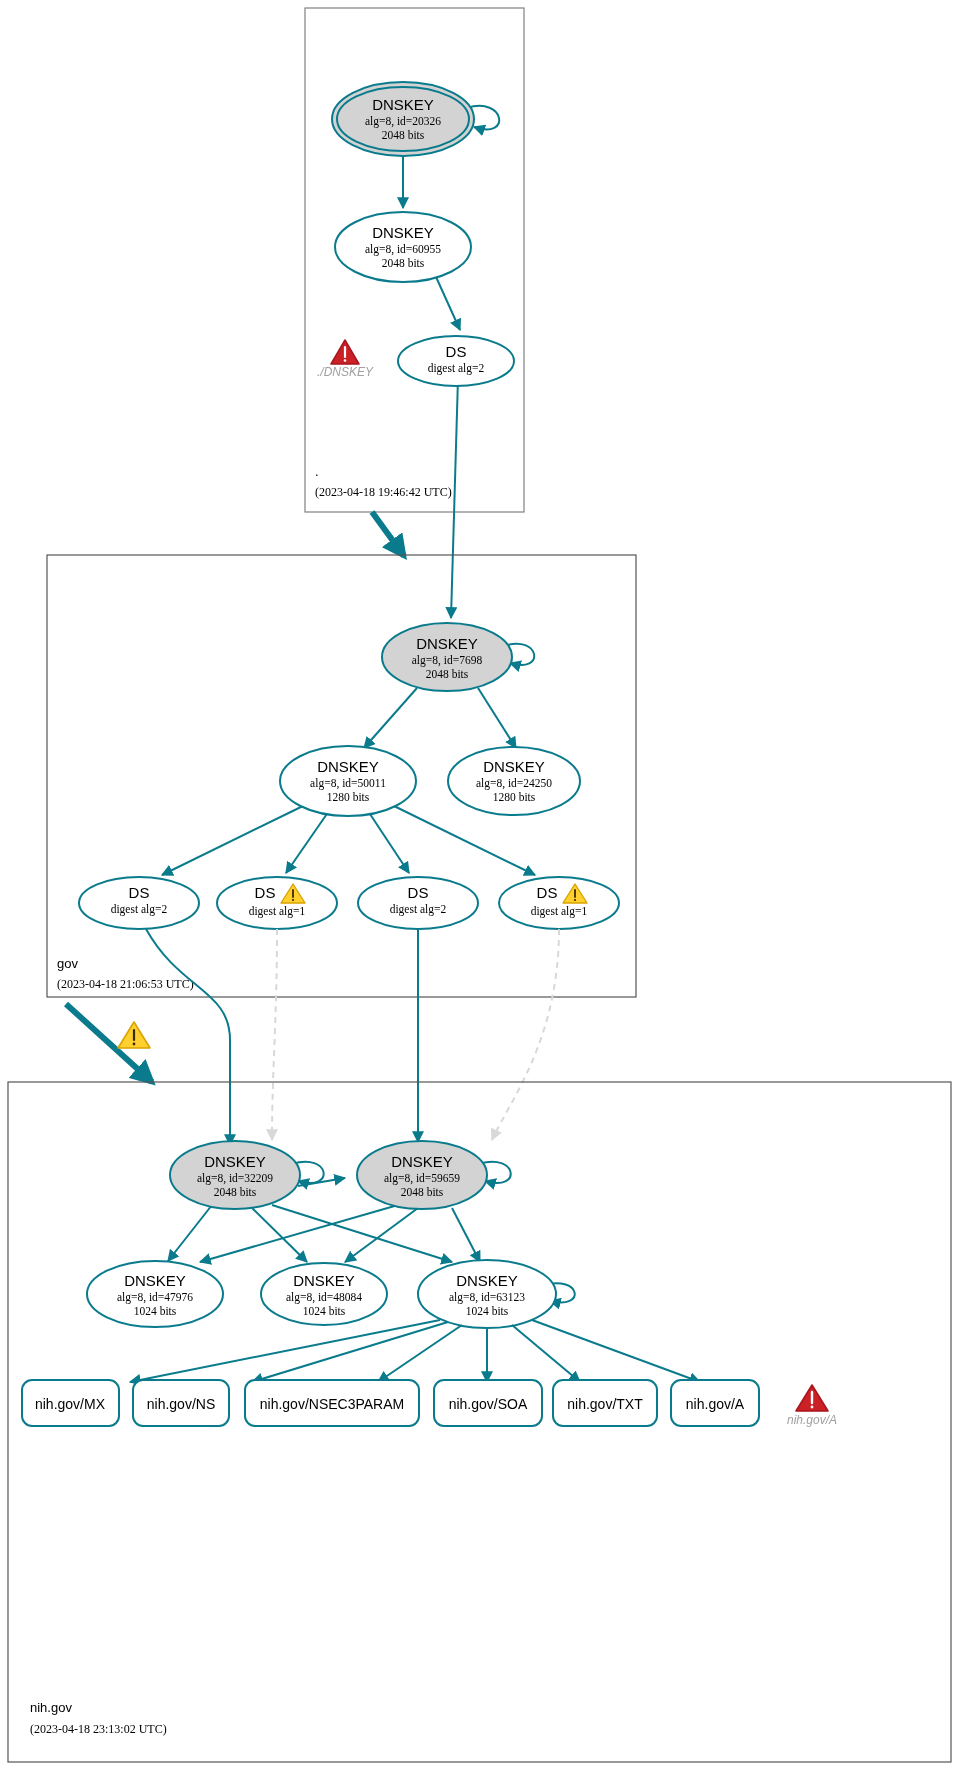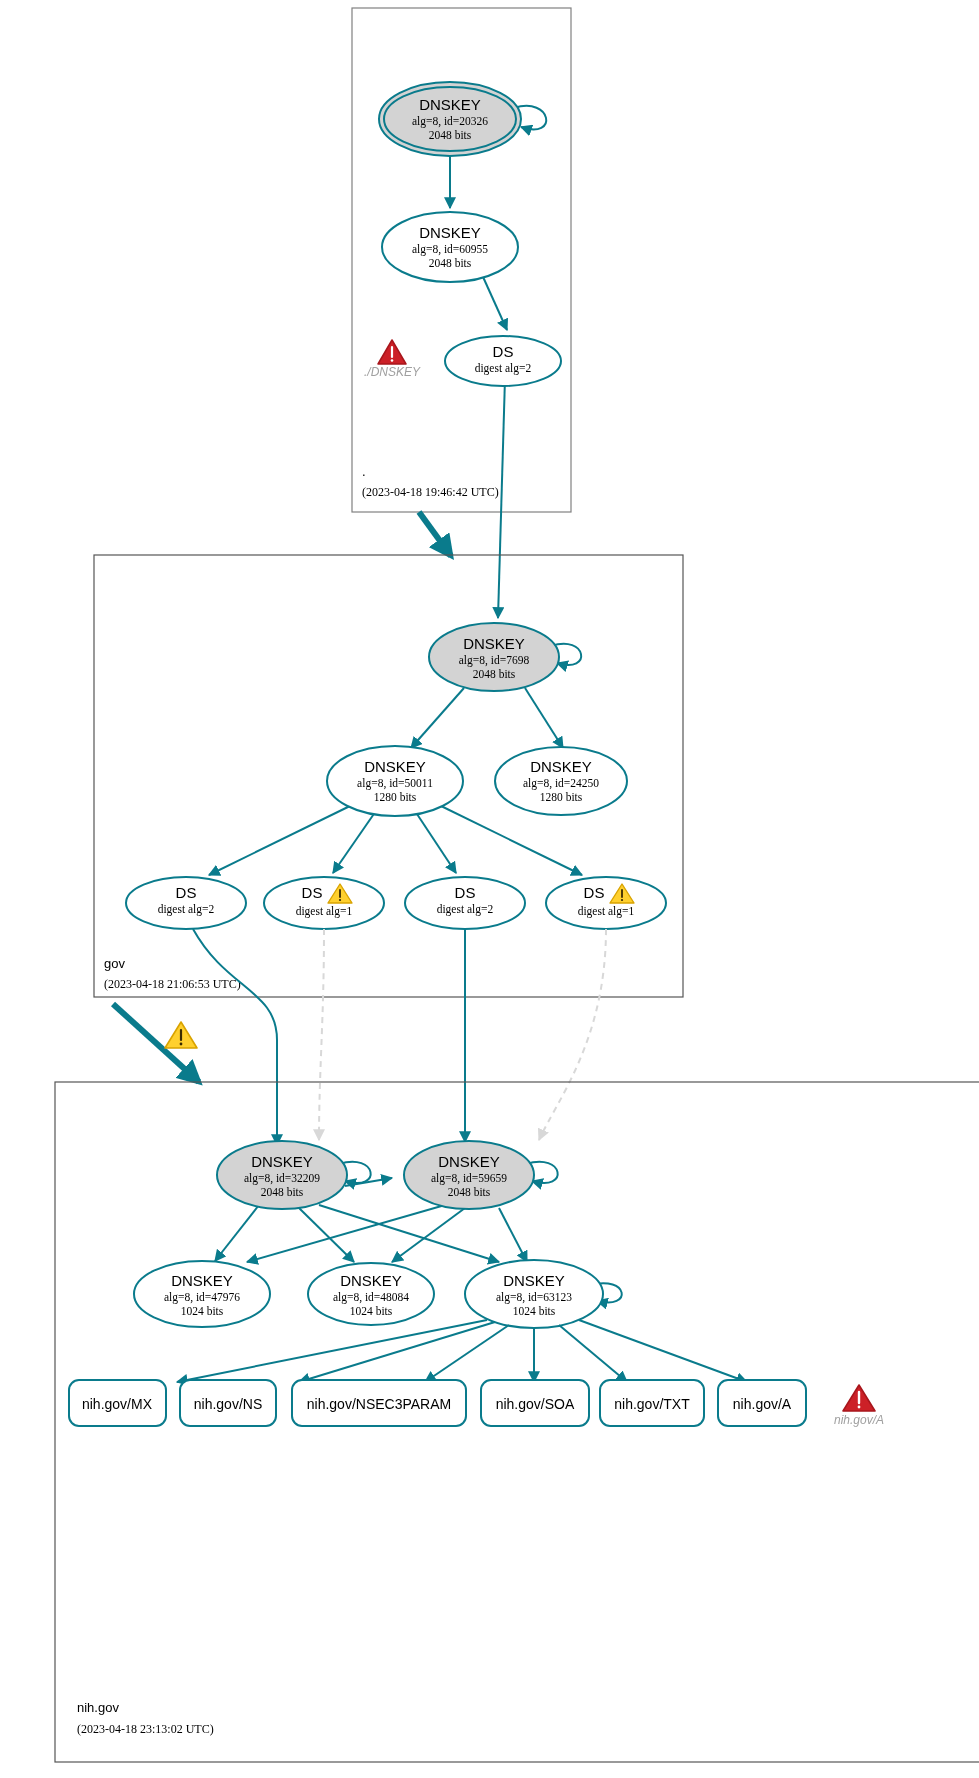--- a/index.html
+++ b/index.html
@@ -14,21 +14,20 @@
     height: 1778px;
     position: relative;
     overflow: hidden;
   }
   #root-canvas {
     position: absolute;
     top: 0;
     left: 0;
     width: 920px;
     height: 1778px;
-    padding-left: 47px;
   }
   svg { display: block; }
   .zone-box {
     fill: none;
     stroke: #808080;
     stroke-width: 1.2;
   }
   .zone-box-dark {
     fill: none;
     stroke: #555555;

